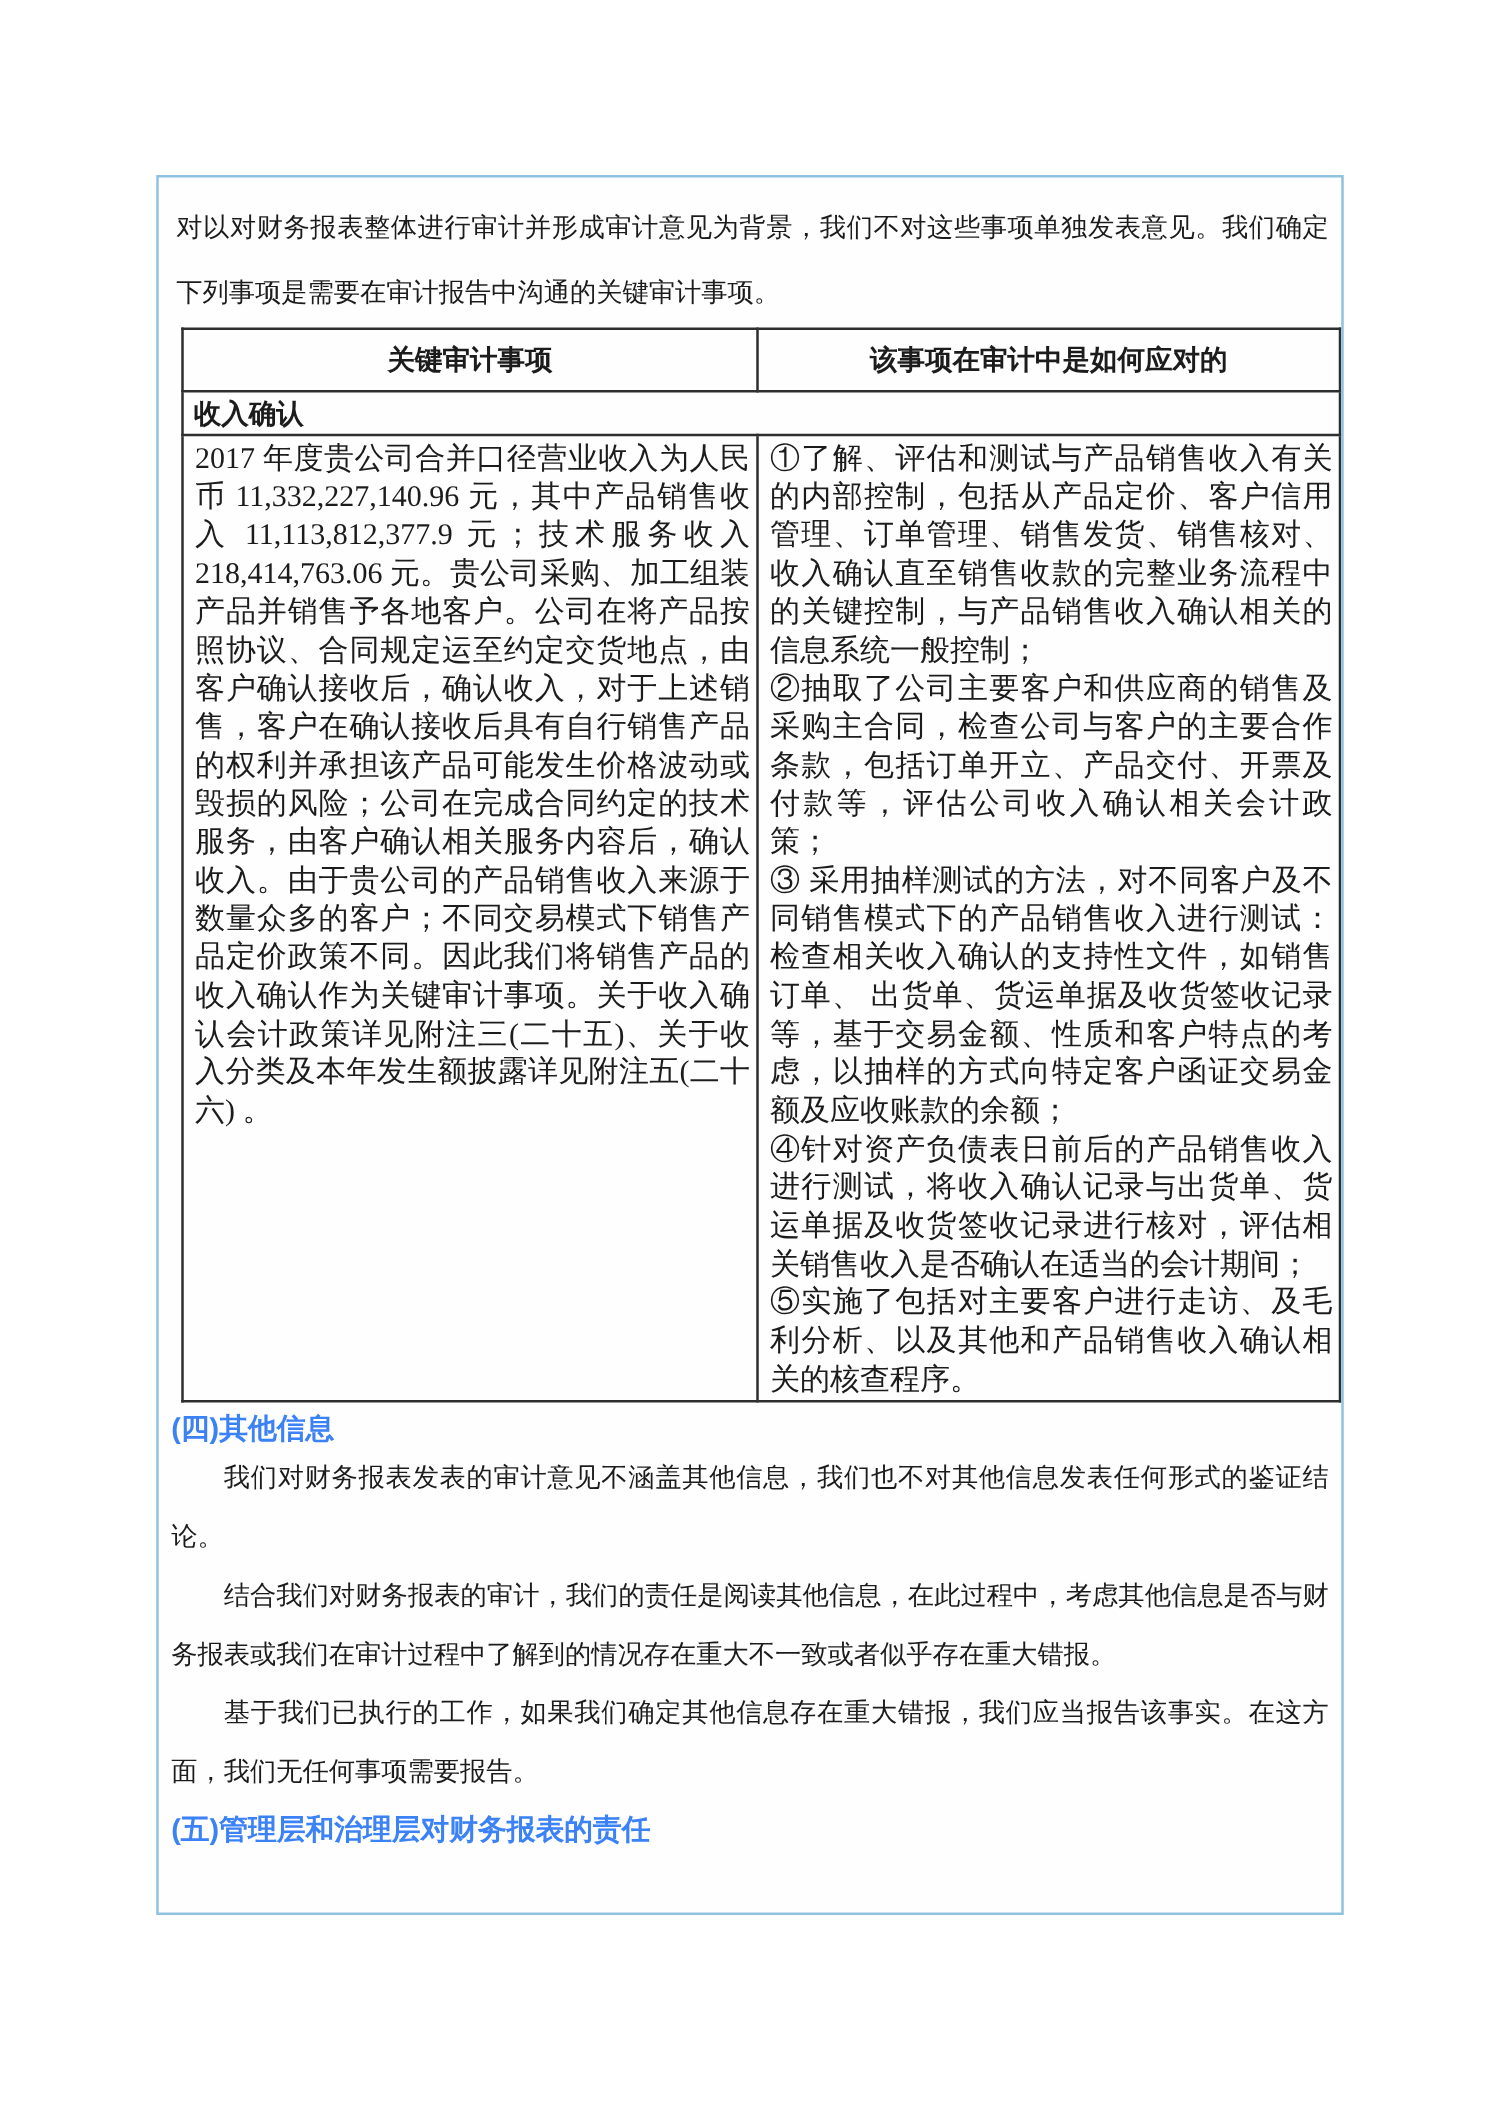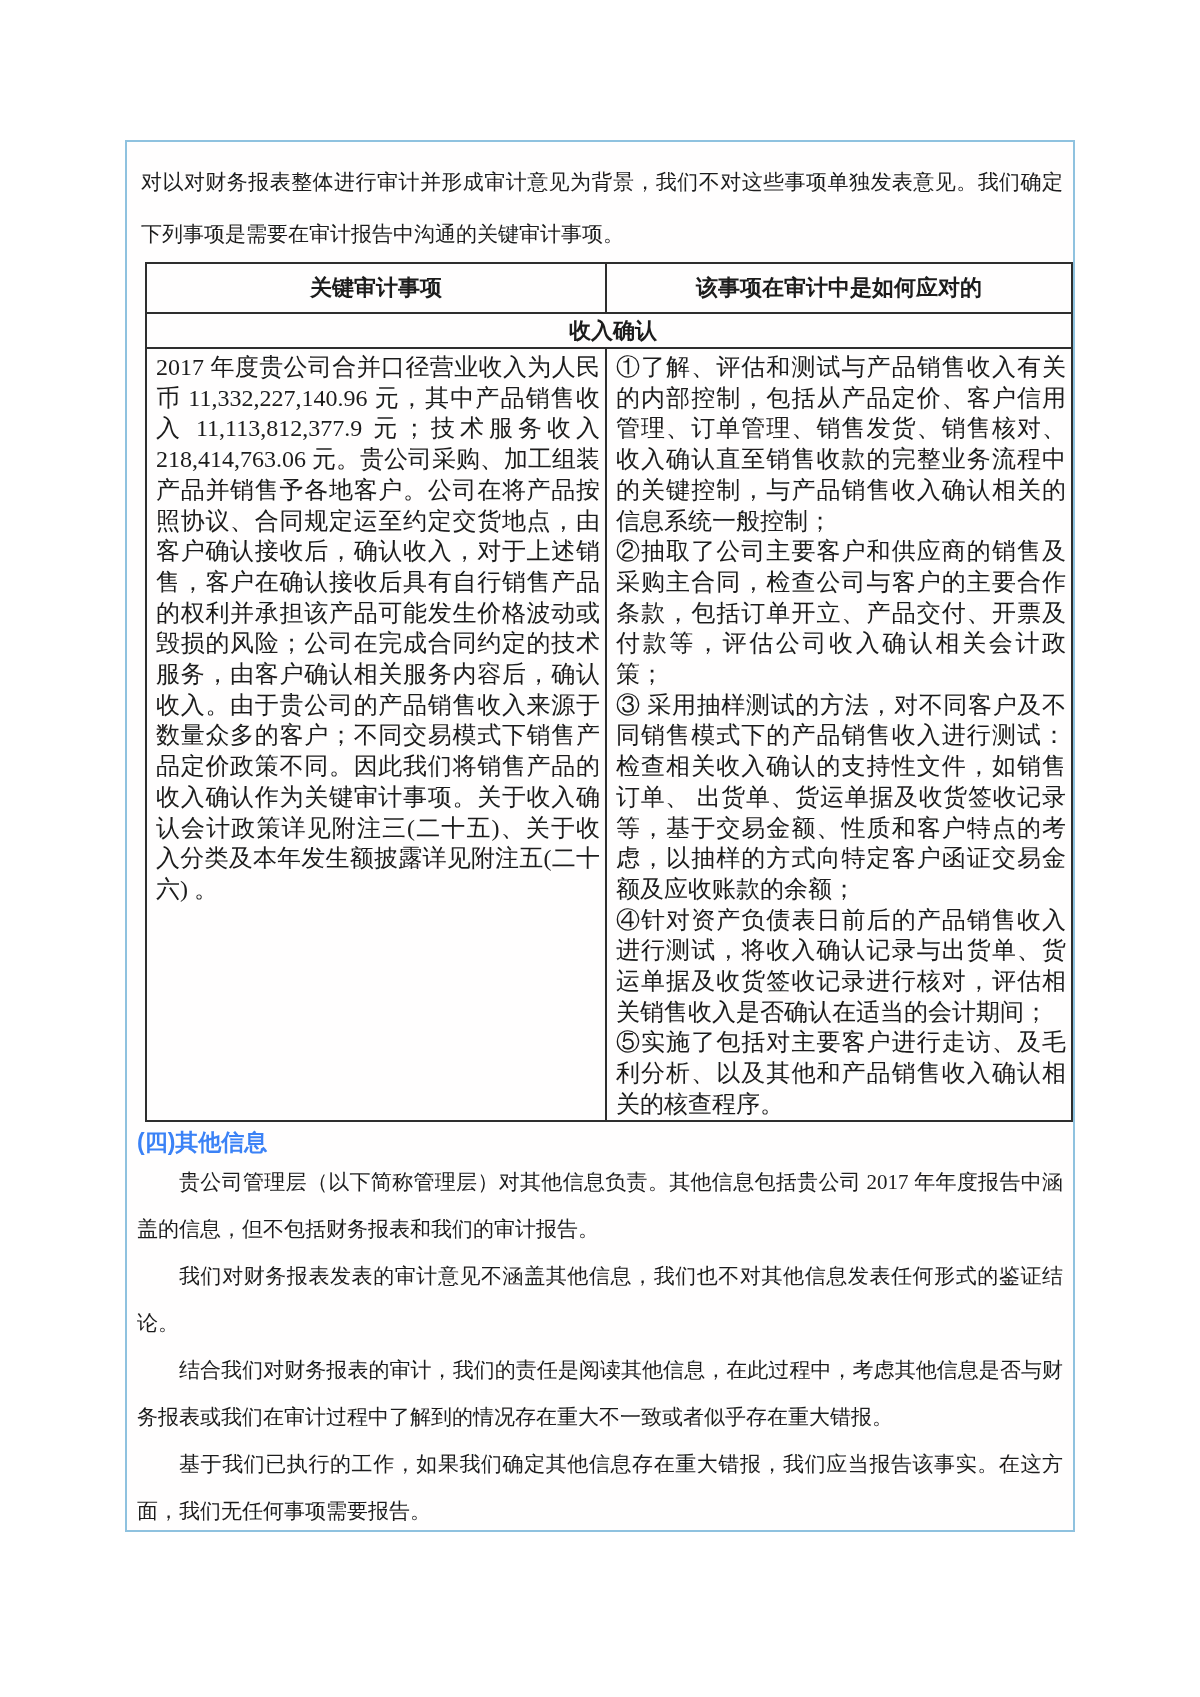--- a/index.html
+++ b/index.html
@@ -43,21 +43,21 @@
     height:50px;
     font-size:22px;
     font-weight:bold;
     text-align:center;
     padding:0;
   }
   td.rowtitle{
     height:35px;
     font-size:22px;
     font-weight:bold;
-    text-align:center;
+    text-align:left;
     padding:0 0 0 8px;
   }
   td.cell{
     height:674px;
     vertical-align:top;
     font-size:24px;
     line-height:30.7px;
     text-align:justify;
     padding:3px 5px 0 9px;
   }
@@ -118,21 +118,21 @@
             <div class="resp-item">③ 采用抽样测试的方法，对不同客户及不同销售模式下的产品销售收入进行测试： 检查相关收入确认的支持性文件，如销售订单、 出货单、货运单据及收货签收记录等，基于交易金额、性质和客户特点的考虑，以抽样的方式向特定客户函证交易金额及应收账款的余额；</div>
             <div class="resp-item">④针对资产负债表日前后的产品销售收入进行测试，将收入确认记录与出货单、货运单据及收货签收记录进行核对，评估相关销售收入是否确认在适当的会计期间；</div>
             <div class="resp-item">⑤实施了包括对主要客户进行走访、及毛利分析、以及其他和产品销售收入确认相关的核查程序。</div>
           </td>
         </tr>
       </tbody>
     </table>
 
     <h2 class="sec" id="sec4-heading">(四)其他信息</h2>
 
-    <p class="para">贵公司管理层（以下简称管理层）对其他信息负责。其他信息包括贵公司 2017 年年度报告中涵盖的信息，但不包括财务报表和我们的审计报告。</p>
     <p class="para">我们对财务报表发表的审计意见不涵盖其他信息，我们也不对其他信息发表任何形式的鉴证结论。</p>
     <p class="para">结合我们对财务报表的审计，我们的责任是阅读其他信息，在此过程中，考虑其他信息是否与财务报表或我们在审计过程中了解到的情况存在重大不一致或者似乎存在重大错报。</p>
     <p class="para">基于我们已执行的工作，如果我们确定其他信息存在重大错报，我们应当报告该事实。在这方面，我们无任何事项需要报告。</p>
 
+    <h2 class="sec" id="sec5-heading">(五)管理层和治理层对财务报表的责任</h2>
 
 
   </div>
 </div>
 
 </body></html>

